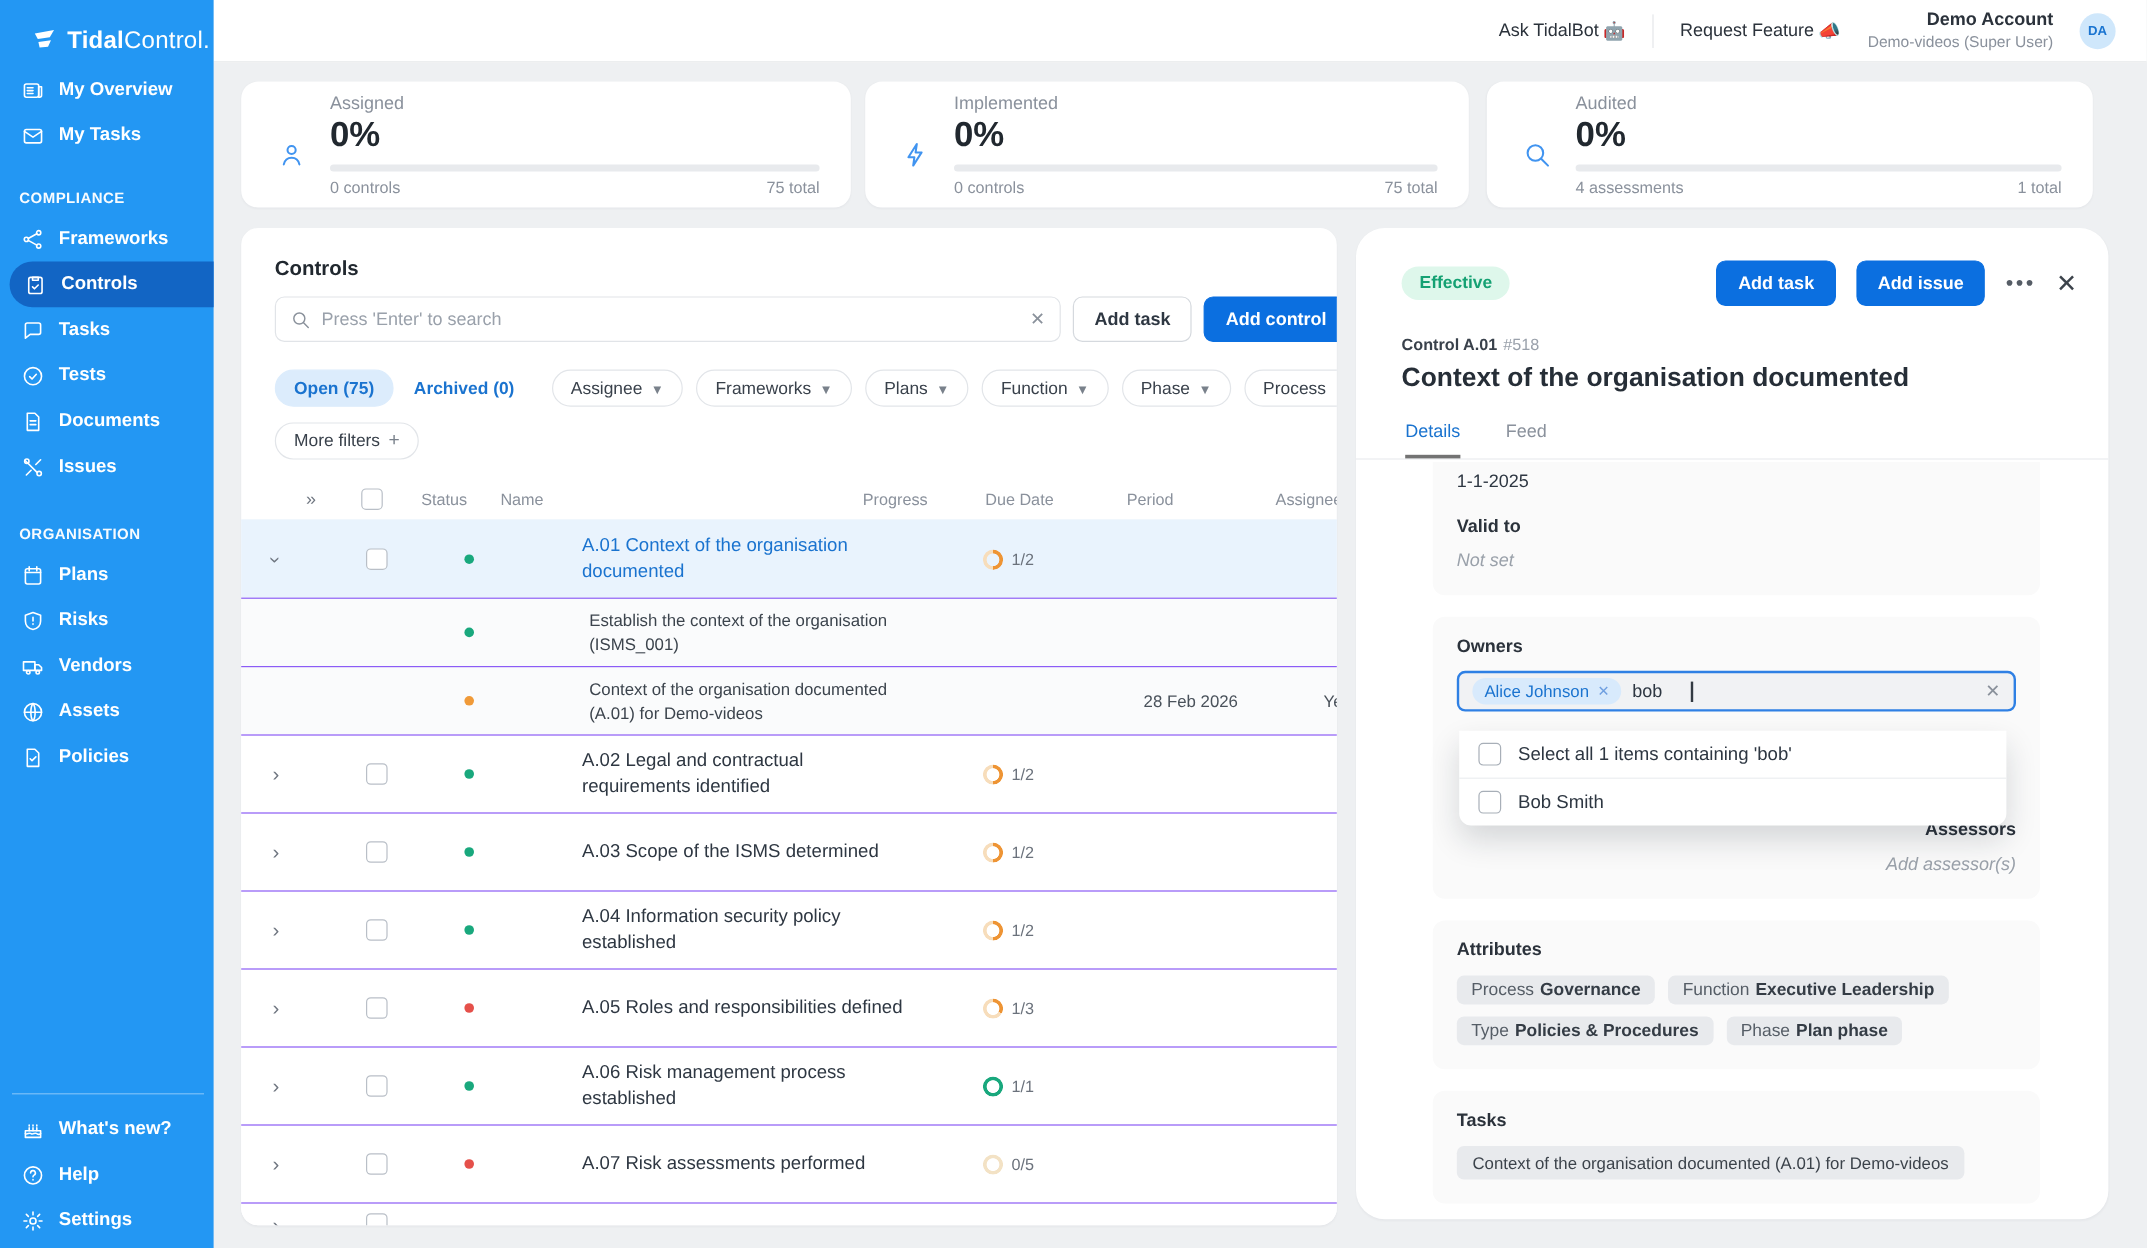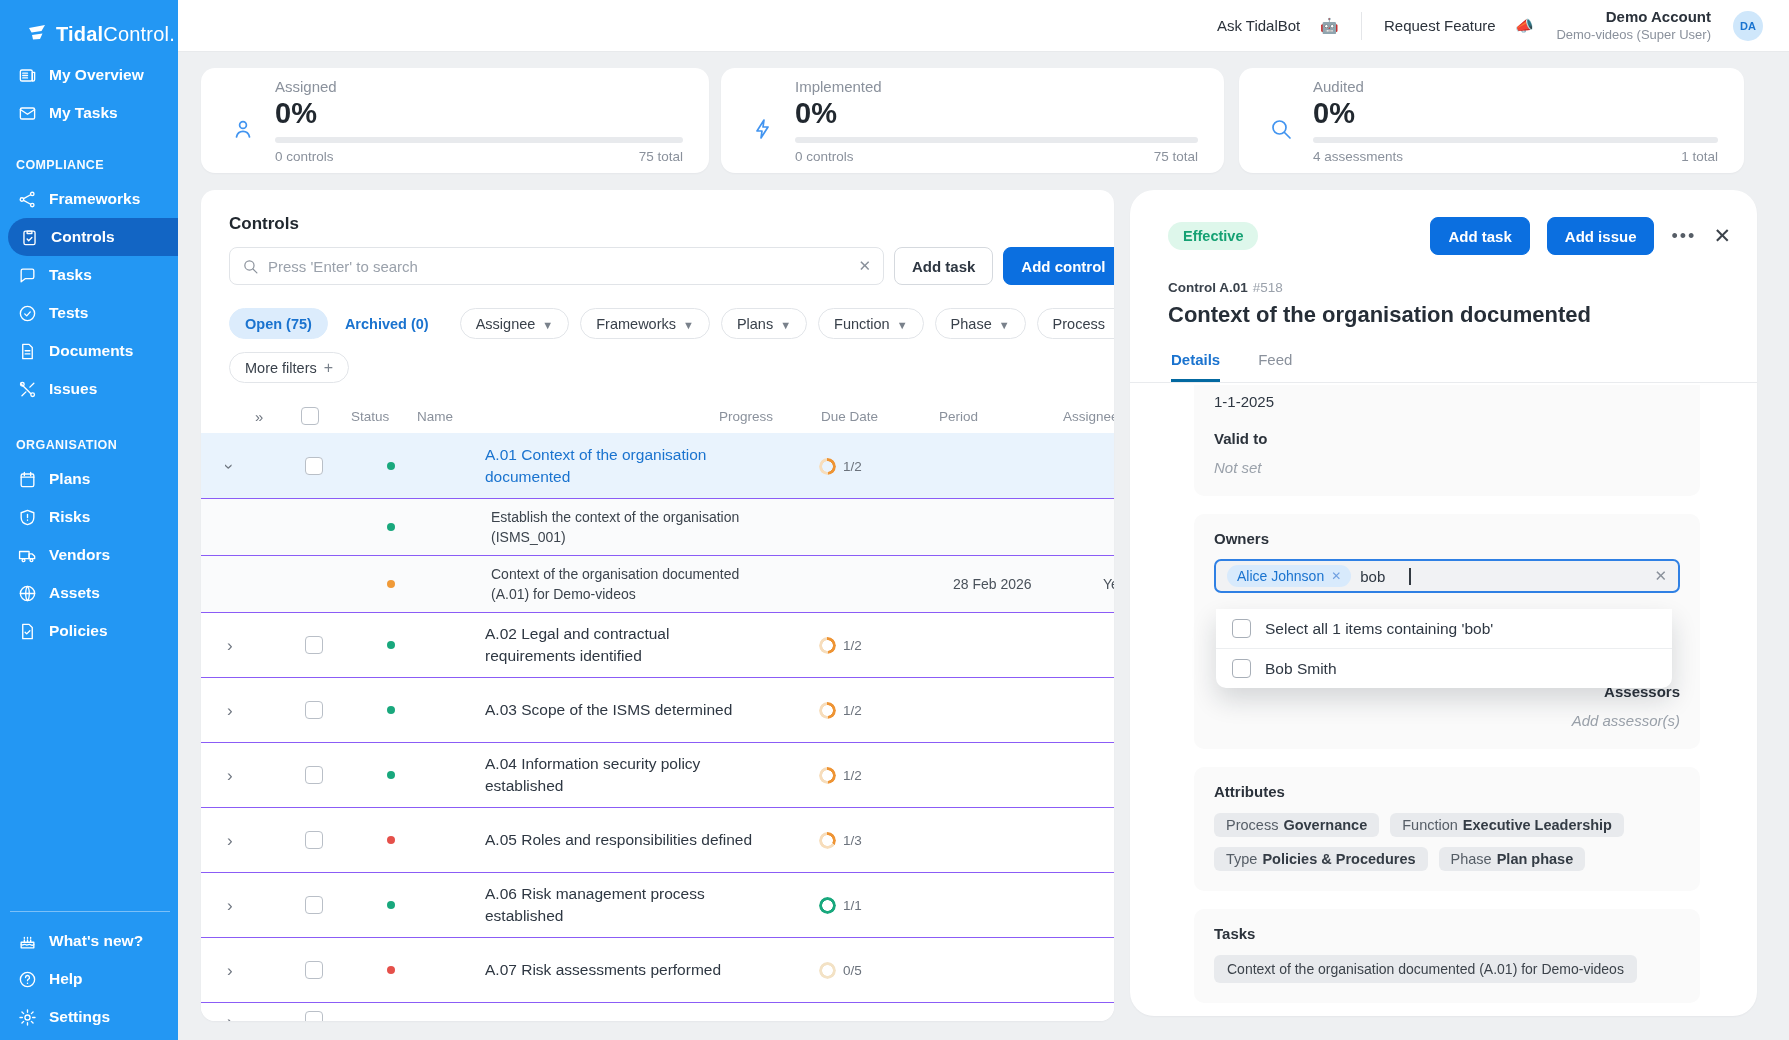--- a/index.html
+++ b/index.html
@@ -14,21 +14,21 @@
   .logo-text .lite { font-weight:300; }
   .nav-item { display:flex; align-items:center; gap:12px; height:38px; padding-left:18px; font-size:15.5px; font-weight:600; cursor:pointer; white-space:nowrap; }
   .nav-item svg { flex:0 0 auto; }
   .nav-item.active { background:#1265c4; margin-left:8px; padding-left:12px; border-radius:22px 0 0 22px; }
   .nav-section { font-size:12.5px; font-weight:700; letter-spacing:.4px; padding-left:16px; margin-top:26px; margin-bottom:8px; opacity:.97; }
   .side-footer { position:absolute; left:0; right:0; bottom:4px; }
   .side-divider { height:1px; background:rgba(255,255,255,.4); margin:0 8px 10px 10px; }
 
   
   .topbar { position:absolute; left:178px; top:0; right:0; height:52px; background:#fff; border-bottom:1px solid #e8eaec; display:flex; align-items:center; justify-content:flex-end; gap:22px; padding-right:26px; z-index:4; }
-  .topbar-link { display:flex; align-items:center; gap:20px; font-size:15px; color:#2b323b; cursor:pointer; white-space:nowrap; }
+  .topbar-link { display:flex; align-items:center; gap:4px; font-size:15px; color:#2b323b; cursor:pointer; white-space:nowrap; }
   .topbar-sep { width:1px; height:28px; background:#e4e6e9; }
   .account { text-align:right; line-height:1.25; }
   .account-name { font-size:15px; font-weight:700; color:#2b323b; }
   .account-sub { font-size:13px; color:#8a919c; }
   .avatar { width:30px; height:30px; border-radius:50%; background:#cfe7fb; color:#1a74d0; font-size:11px; font-weight:700; display:flex; align-items:center; justify-content:center; flex:0 0 auto; }
 
   
   .stat-card { position:absolute; top:68px; height:105px; background:#fff; border-radius:14px; box-shadow:0 1px 2px rgba(25,35,50,.04); display:flex; align-items:center; padding:0 26px 0 30px; gap:20px; }
   .stat-icon { flex:0 0 auto; margin-top:16px; }
   .stat-body { flex:1; }
@@ -90,21 +90,21 @@
   .badge { background:#def7eb; color:#15a173; font-size:14.5px; font-weight:600; padding:6px 15px; border-radius:15px; }
   .dp-actions { margin-left:auto; display:flex; align-items:center; gap:17px; }
   .dots { color:#565d66; font-size:18px; letter-spacing:2px; cursor:pointer; }
   .close-x { color:#3c434b; font-size:21px; font-weight:300; cursor:pointer; }
   .dp-ref { margin-top:25px; font-size:13.5px; }
   .dp-ref .ref-main { color:#39414b; font-weight:600; }
   .dp-ref .ref-num { color:#9aa1ab; margin-left:5px; }
   .dp-title { margin-top:7px; font-size:22px; font-weight:700; color:#262e37; }
   .dp-tabs { display:flex; gap:38px; margin-top:23px; padding-left:3px; }
   .dp-tab { font-size:15px; padding-bottom:11px; cursor:pointer; color:#8a919c; }
-  .dp-tab.active { color:#1a73cf; font-weight:700; border-bottom:3px solid #0369a1; }
+  .dp-tab.active { color:#1a73cf; font-weight:400; border-bottom:3px solid #737373; }
   .dp-divider { height:1px; background:#e9ebee; }
   .dp-body { padding:2px 57px 0 64px; position:relative; }
   .sect { background:#fafafa; border-radius:10px; padding:16px 20px 20px; margin-top:18px; }
   .sect-first { margin-top:0; border-radius:0 0 10px 10px; padding-top:8px; }
   .sect-label { font-size:15px; font-weight:700; color:#2b323b; }
   .val-plain { font-size:15px; color:#2e3742; }
   .val-italic { font-size:15px; font-style:italic; color:#9aa1aa; }
   .mt20 { margin-top:20px; } .mt12 { margin-top:12px; }
   .owner-field { margin-top:12px; height:34px; background:#f1f2f4; border:2px solid #2f80e4; border-radius:7px; display:flex; align-items:center; padding:0 11px; gap:9px; }
   .chip { background:#d8eafc; color:#1a73cf; font-size:14px; padding:3px 10px; border-radius:13px; display:inline-flex; align-items:center; gap:7px; white-space:nowrap; }

